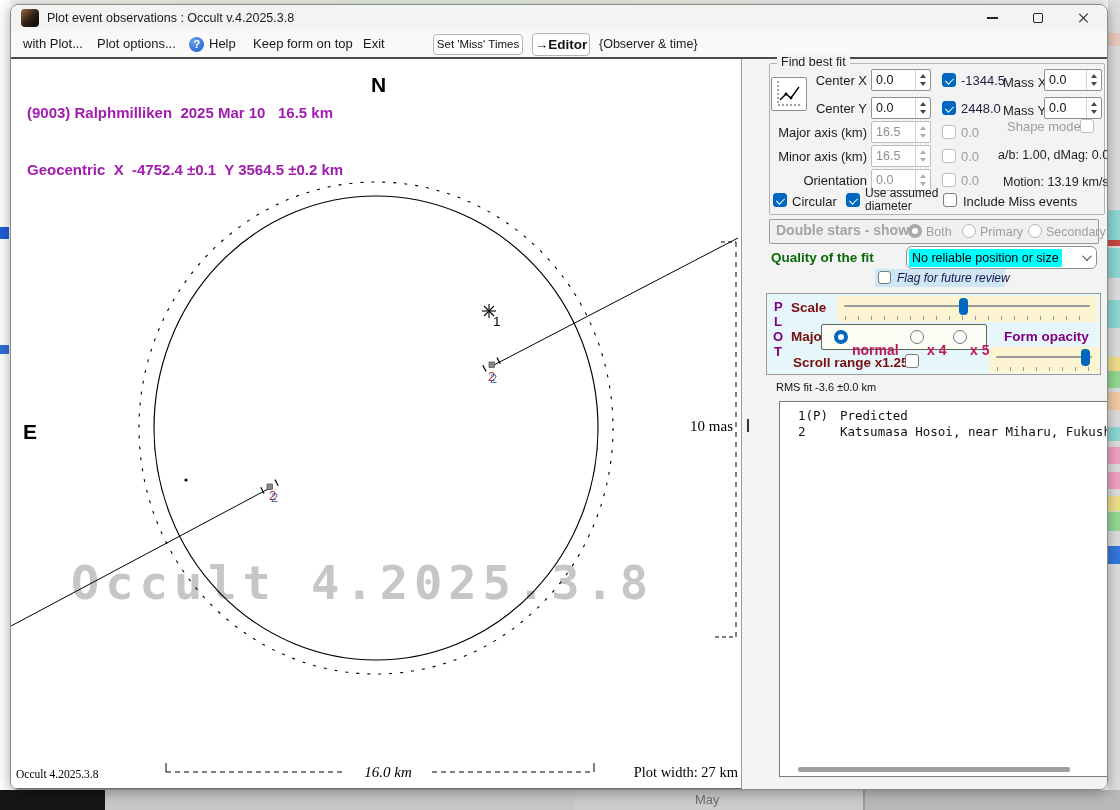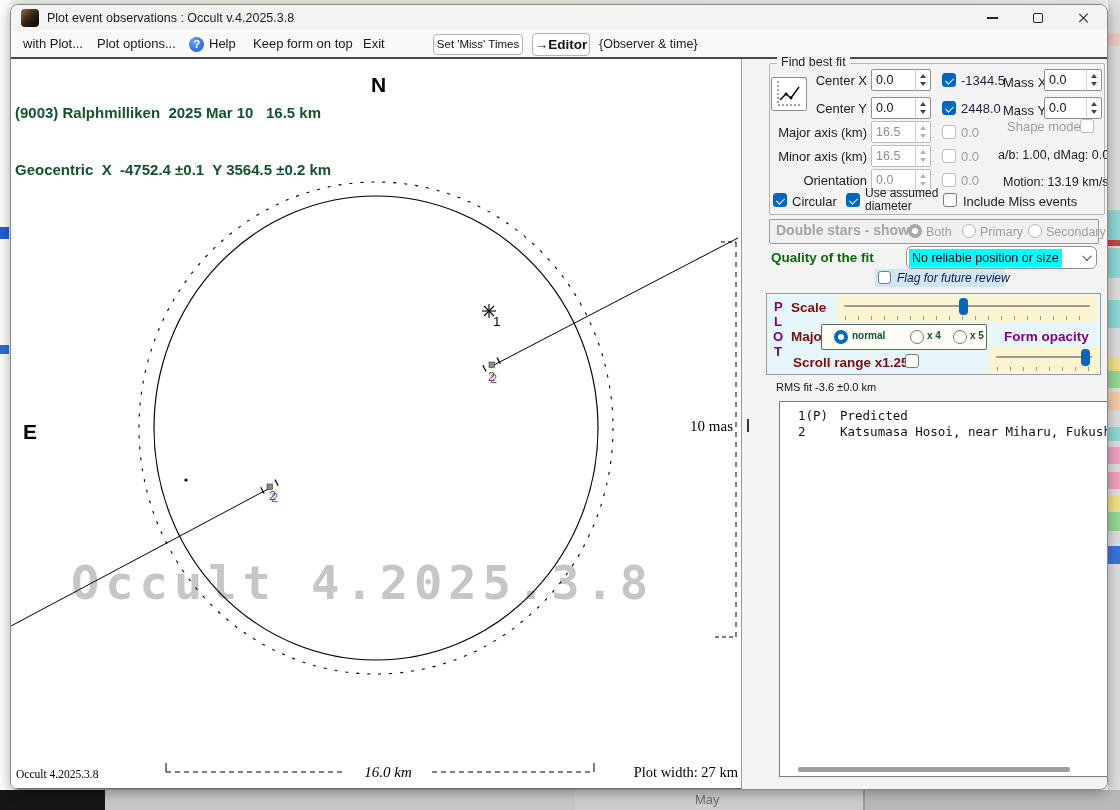--- a/index.html
+++ b/index.html
@@ -43,21 +43,21 @@
   #help-icon::after { content:"?"; position:absolute; left:4.4px; top:0.5px; color:#fff; font-size:11px; font-weight:bold; }
   .mbtn { position:absolute; background:#fff; border:1px solid #b5b5b5; border-radius:4px; text-align:center; color:#111; }
   #btn-miss { left:422px; top:3px; width:90px; height:21px; font-size:11.5px; line-height:19px; }
   #btn-editor { left:521px; top:2px; width:58px; height:23px; font-size:13.5px; font-weight:bold; line-height:21px; }
   #observer-time { left:588px; top:6px; font-size:12.5px; color:#222; position:absolute; }
   #menu-sep { left:0; top:52px; width:100%; height:2px; background:#4a4a4a; }
 
   
   #plotarea { left:0; top:54px; width:731px; height:730px; background:#fff;
     border-right:1px solid #9a9a9a; border-bottom:1px solid #6a6a6a; }
-  #plot-title { left:4px; top:6px; font-size:15px; font-weight:bold; color:#14532d; line-height:19px; white-space:pre; }
+  #plot-title { left:16px; top:6px; font-size:15px; font-weight:bold; color:#a21caf; line-height:19px; white-space:pre; }
   #lbl-N { left:360px; top:14px; font-size:21px; font-weight:bold; }
   #lbl-E { left:12px; top:361px; font-size:21px; font-weight:bold; }
   #watermark { left:60px; top:496px; font-family:"DejaVu Sans Mono", monospace; font-weight:bold;
     font-size:47px; letter-spacing:6px; color:#c6c6c6; z-index:1; }
   #plot-svg { position:absolute; left:0; top:0; z-index:2; }
 
   
   #panel { left:732px; top:54px; width:366px; height:730px; background:#f3f3f3; font-size:13px; }
   .groupbox { position:absolute; border:1px solid #b4b4b4; border-radius:2px; }
   .gb-label { position:absolute; top:-9px; left:7px; background:#f3f3f3; padding:0 4px; font-size:12.5px; color:#1c1c1c; }
@@ -91,21 +91,21 @@
   #plotbox { position:absolute; background:#e6f6fa; border:1px solid #9a9a9a; }
   .plot-letter { position:absolute; color:#800080; font-weight:bold; font-size:13px; }
   .maroon { color:#7b0c0c; font-weight:bold; font-size:13.5px; }
   .purple { color:#800080; font-weight:bold; font-size:13.5px; }
   .slider { position:absolute; background:#fcf4d0; }
   .slider .track { position:absolute; left:7px; right:7px; top:9px; height:2.4px; background:#9a9a9a; border-radius:2px; }
   .slider .thumb { position:absolute; top:2px; width:9px; height:17px; background:#0067c0; border-radius:4px; }
   .slider .ticks { position:absolute; left:8px; right:8px; bottom:2px; height:4px;
     background:repeating-linear-gradient(to right, #9a9a9a 0 1px, transparent 1px 13px); }
   #sizebox { position:absolute; background:#fdfdf6; border:1px solid #5a6a5a; border-radius:2px; }
-  .size-lbl { font-weight:bold; color:#14532d; font-size:10px; }
+  .size-lbl { font-weight:bold; color:#be185d; font-size:14px;margin-top:12px; }
   #rms-label { font-size:11px; color:#111; }
   #listbox { position:absolute; background:#fff; border:1px solid #7a7a7a; overflow:hidden;
     font-family:"DejaVu Sans Mono", monospace; font-size:12.5px; color:#111; }
   .obs-row { position:absolute; left:18px; white-space:nowrap; }
   .obs-num { display:inline-block; width:42px; }
   #list-scrollbar { position:absolute; left:18px; bottom:4px; width:272px; height:5px; background:#9f9f9f; border-radius:2px; }
   #mas-tick { position:absolute; left:4px; top:360px; width:2px; height:13px; background:#333; }
 </style>
 </head>
 <body>

